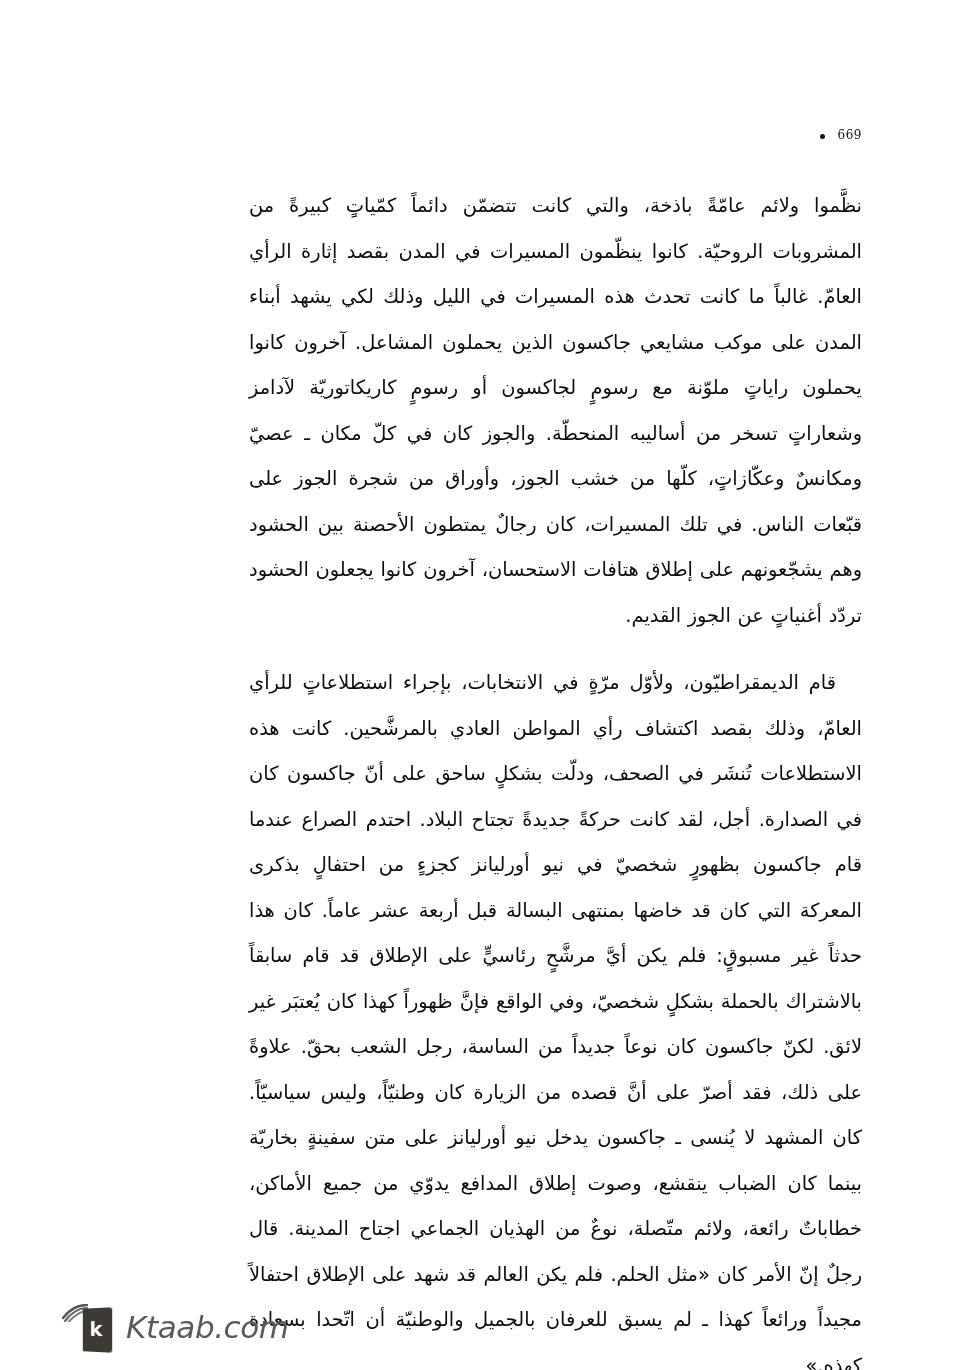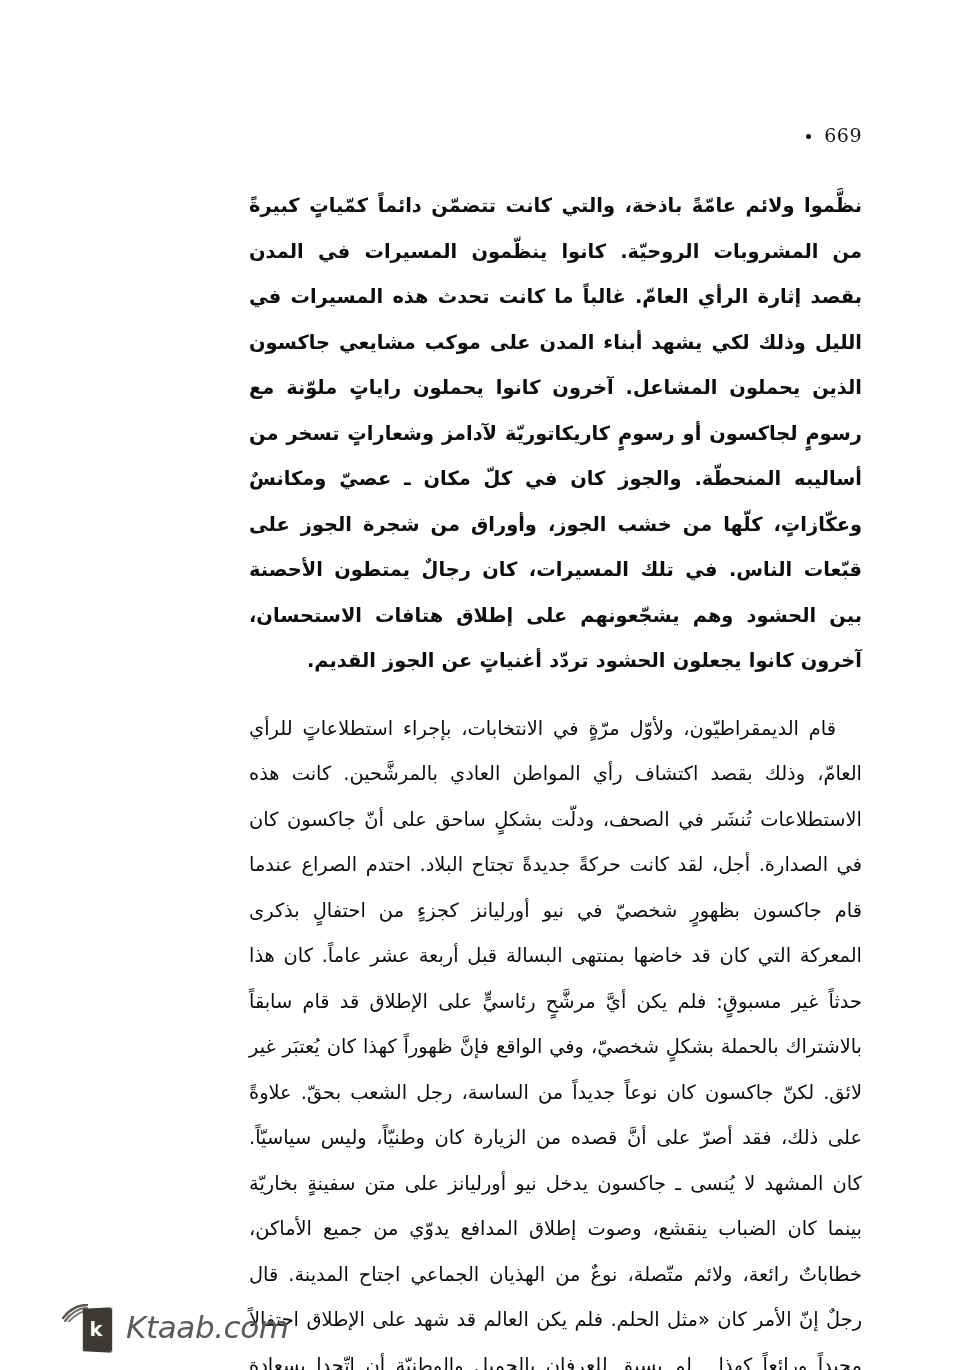--- a/index.html
+++ b/index.html
@@ -42,21 +42,21 @@
     width: 5px;
     height: 5px;
     border-radius: 50%;
     background: #151515;
     margin: 0 13px 0 13px;
     flex: none;
     position: relative;
     top: 1px;
   }
   .running-head-page {
-    font-size: 19px;
+    font-size: 12px;
     color: #121212;
     font-family: "DejaVu Serif", "Liberation Serif", serif;
     letter-spacing: 0.5px;
   }
 
   
   .text-block {
     position: absolute;
     top: 183px;
     right: 93px;
@@ -70,21 +70,20 @@
     line-height: 45.5px;
     margin: 0;
     text-indent: 26px;
     text-align: justify;
     text-justify: inter-word;
     word-spacing: 0.5px;
     color: #0d0d0d;
   }
   .para.first {
     text-indent: 0;
-    font-weight: bold;
   }
   .para + .para {
     margin-top: 22px;
   }
 
   
   .watermark {
     position: absolute;
     left: 62px;
     bottom: 14px;

